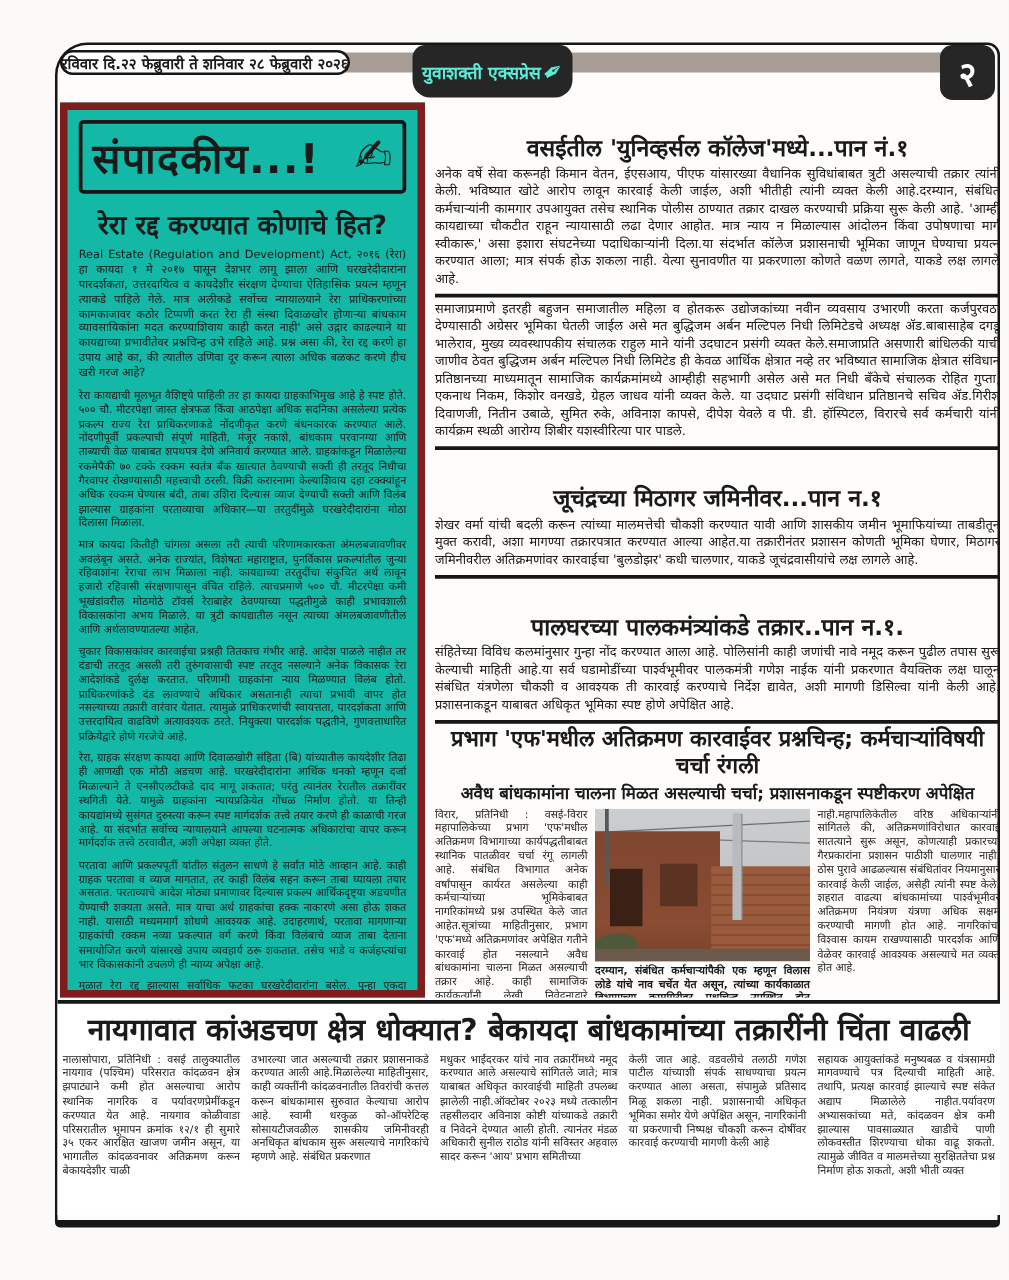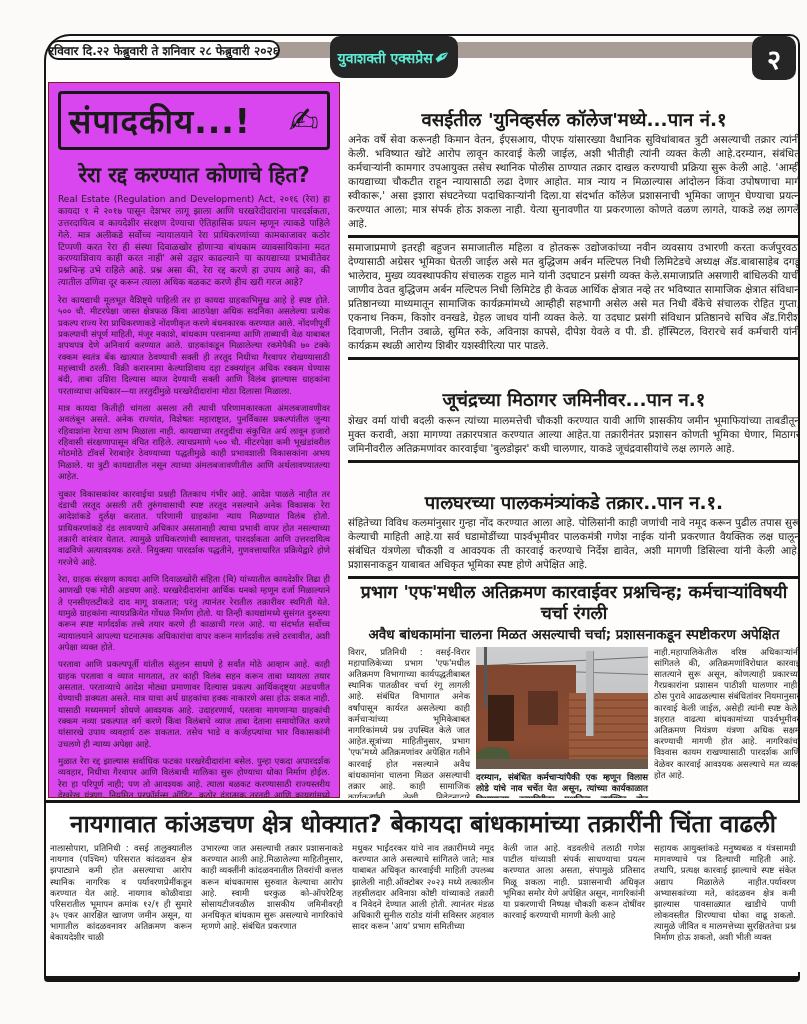--- a/index.html
+++ b/index.html
@@ -24,21 +24,21 @@
               display:flex; align-items:center; justify-content:center; gap:3px;
               color:#5eead4; font-size:14px; font-weight:bold; }
   .masthead .pen { font-size:20px; transform:rotate(-35deg); margin-left:-2px; }
   .pageno-box { position:absolute; left:752px; top:36px; width:44px; height:44px;
                 background:#262626; border-radius:10px; color:#fff;
                 display:flex; align-items:center; justify-content:center;
                 font-size:27px; font-weight:bold; }
 
   
   .editorial { position:absolute; left:48px; top:82px; width:292px; height:716px;
-               border:1px solid #7f1d1d; background:#d946ef; padding:8px 9px 6px 9px; overflow:hidden; }
+               border:6px solid #7f1d1d; background:#14b8a6; padding:8px 9px 6px 9px; overflow:hidden; }
   .edit-titlebox { border:3px solid #161616; border-radius:4px; padding:4px 8px;
                    display:flex; align-items:center; justify-content:space-between; }
   .edit-title { font-size:33px; font-weight:bold; letter-spacing:1px; }
   .hand-icon { font-size:36px; line-height:1; }
   .edit-headline { text-align:center; font-size:21px; font-weight:bold; margin:10px 0 6px 0; }
   .edit-body p { font-size:8.6px; line-height:1.32; text-align:justify; margin-bottom:6px; }
   .edit-body p.lead-en { font-size:9px; }
 
   
   .rightcol { position:absolute; left:348px; top:80px; width:452px; height:718px; overflow:hidden; }

